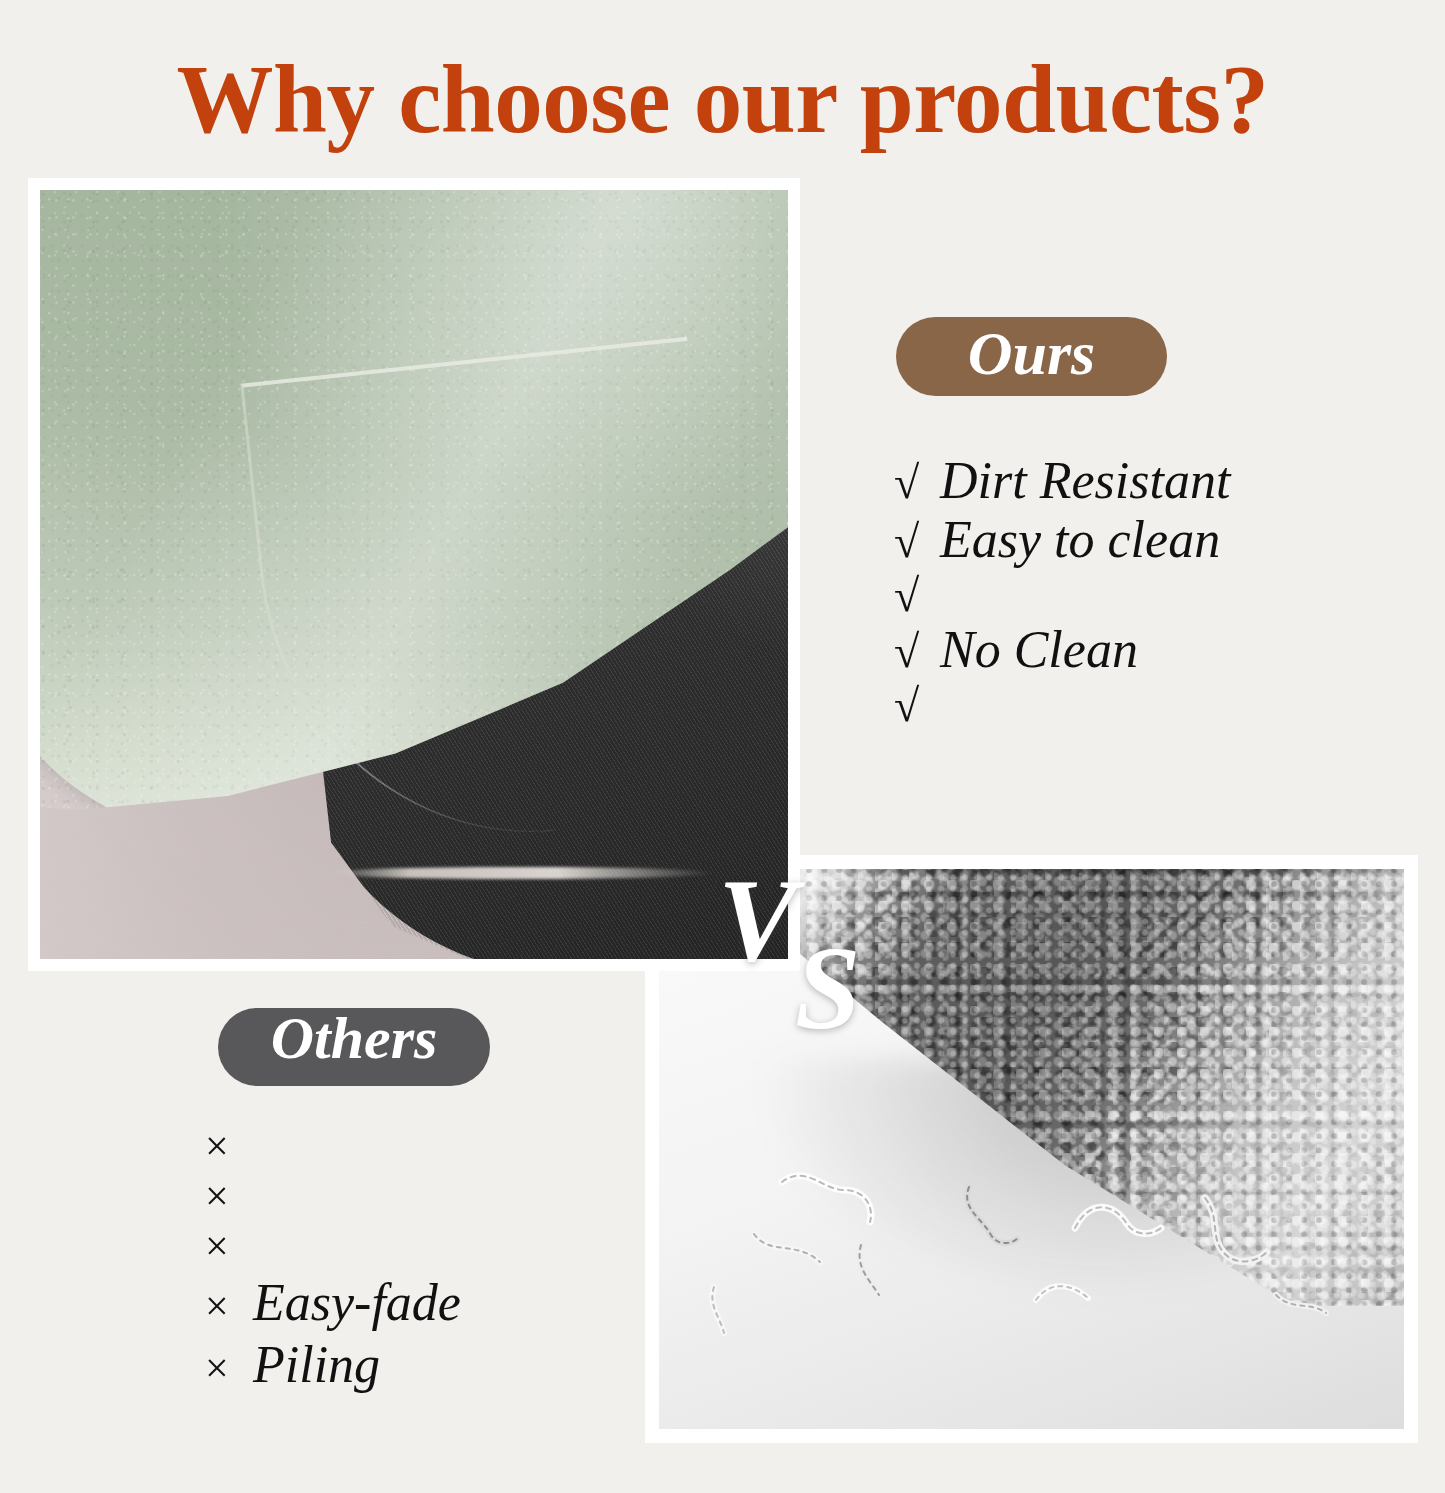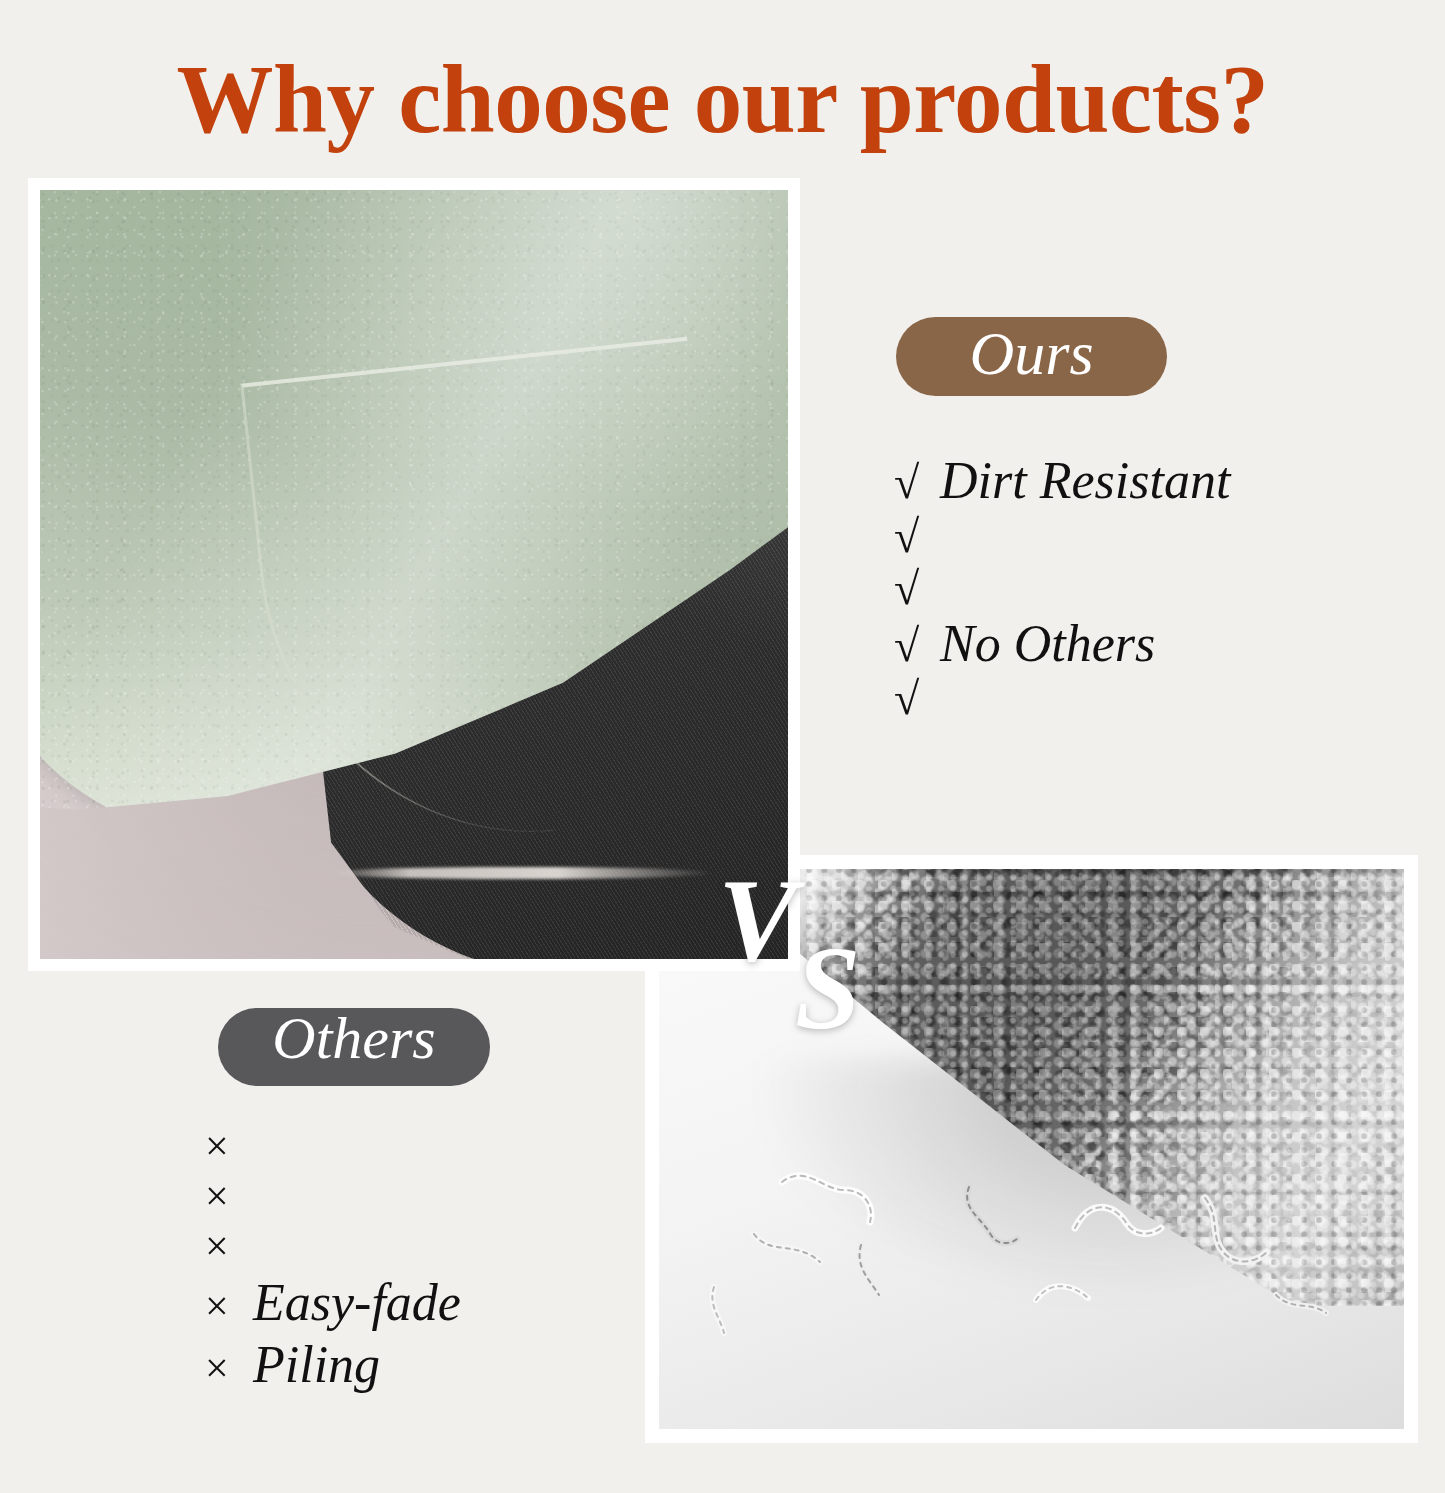--- a/index.html
+++ b/index.html
@@ -262,21 +262,21 @@
   .vs-s { left: 795px; top: 930px; font-style: italic; }
 
   
   .badge {
     position: absolute;
     display: inline-flex;
     align-items: center;
     justify-content: center;
     color: #ffffff;
     font-style: italic;
-    font-weight: normal;
+    font-weight: bold;
     font-family: "Liberation Serif", serif;
     border-radius: 999px;
     z-index: 5;
   }
   .badge-ours {
     left: 896px;
     top: 317px;
     width: 271px;
     height: 79px;
     background: #8a6648;
@@ -413,27 +413,28 @@
 
 <div class="badge badge-ours">Ours</div>
 
 <ul class="feature-list list-ours">
   <li>
     <span class="mark">√</span>
     <span>Dirt Resistant</span>
   </li>
   <li>
     <span class="mark">√</span>
+    <span>Easy to clean</span>
   </li>
   <li>
     <span class="mark">√</span>
   </li>
   <li>
     <span class="mark">√</span>
-    <span>No Others</span>
+    <span>No Clean</span>
   </li>
   <li>
     <span class="mark">√</span>
   </li>
 </ul>
 
 <div class="badge badge-others">Others</div>
 
 <ul class="feature-list list-others">
   <li>

